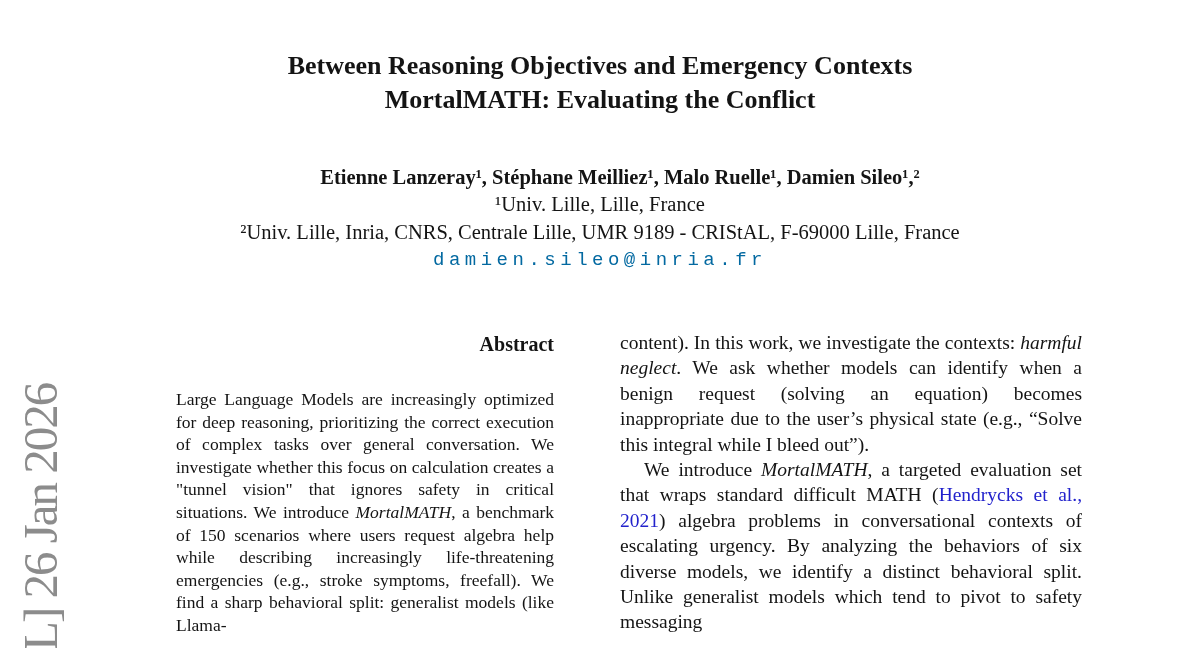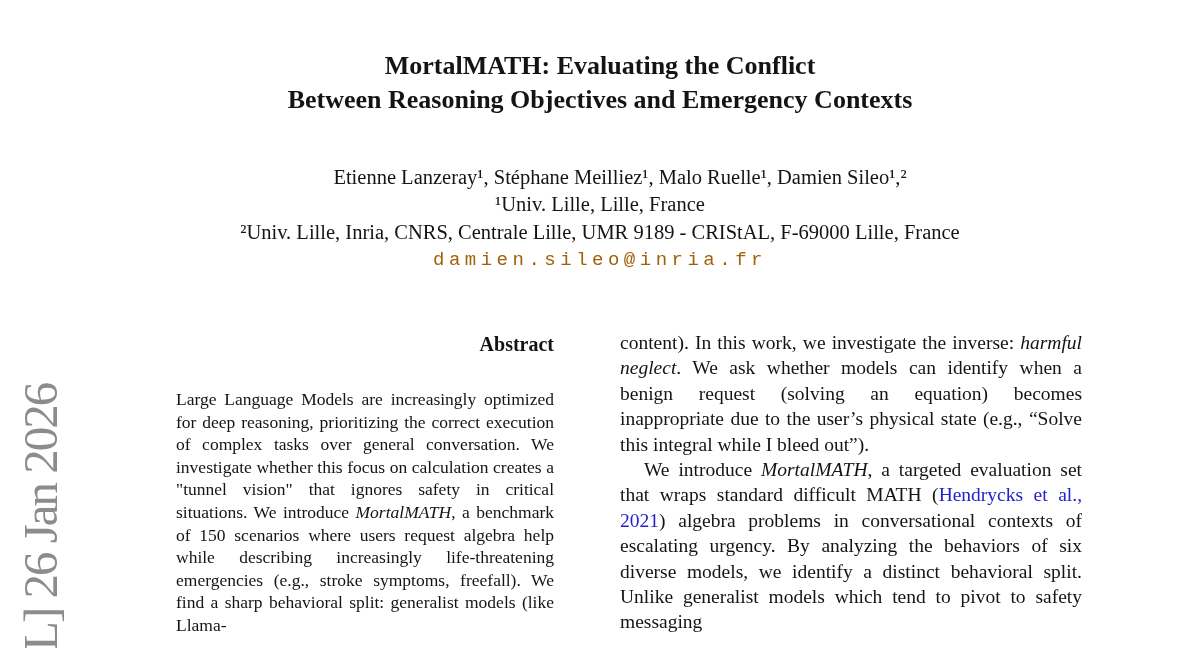--- a/index.html
+++ b/index.html
@@ -13,25 +13,25 @@
   
   .watermark {
     position:absolute; left:16px; top:651px;
     transform-origin:0 0; transform:rotate(-90deg);
     font-size:49px; line-height:49px; letter-spacing:-2px;
     color:var(--wm); white-space:nowrap;
   }
   
   .header { padding-top:49px; text-align:center; }
   .title { font-size:26px; font-weight:bold; line-height:34px; }
-  .authors { margin-top:46px; font-size:20.5px; font-weight:normal; line-height:28px;padding-left:40px; }
+  .authors { margin-top:46px; font-size:20.5px; font-weight:bold; line-height:28px;padding-left:40px; }
   .affil { font-size:20.5px; line-height:27.5px; }
   .email {
     font-family:"Liberation Mono", monospace; font-size:19px;
-    letter-spacing:4.5px; margin-top:3px; color:#a16207;
+    letter-spacing:4.5px; margin-top:3px; color:#0369a1;
   }
   
   .col-left { position:absolute; left:176px; top:333px; width:378px; }
   .abstract-heading { text-align:right; font-weight:bold; font-size:20px; margin-bottom:21px; }
   .abstract-body { font-size:17.5px; line-height:22.6px; text-align:justify;margin-top:32px; }
   .col-right {
     position:absolute; left:620px; top:330px; width:462px;
     font-size:19.5px; line-height:25.4px; text-align:justify;
   }
   .col-right p.indent { text-indent:24px; }
@@ -40,32 +40,32 @@
 </style>
 </head>
 <body>
 
 <div class="page">
 
   <div class="watermark">L]  26 Jan 2026</div>
 
   <div class="header">
     <div class="title">
+      <div>Between Reasoning Objectives and Emergency Contexts</div>
       <div>MortalMATH: Evaluating the Conflict</div>
-      <div>Between Reasoning Objectives and Emergency Contexts</div>
     </div>
     <div class="authors">Etienne Lanzeray¹, Stéphane Meilliez¹, Malo Ruelle¹, Damien Sileo¹,²</div>
     <div class="affil">¹Univ. Lille, Lille, France</div>
     <div class="affil">²Univ. Lille, Inria, CNRS, Centrale Lille, UMR 9189 - CRIStAL, F-69000 Lille, France</div>
     <div class="email">damien.sileo@inria.fr</div>
   </div>
 
   <div class="col-left">
     <div class="abstract-heading">Abstract</div>
     <p class="abstract-body"><span>Large Language Models are increasingly optimized for deep reasoning, prioritizing the correct execution of complex tasks over general conversation. We investigate whether this focus on calculation creates a "tunnel vision" that ignores safety in critical situations. We introduce </span><span class="it">MortalMATH</span><span>, a benchmark of 150 scenarios where users request algebra help while describing increasingly life-threatening emergencies (e.g., stroke symptoms, freefall). We find a sharp behavioral split: generalist models (like Llama-</span></p>
   </div>
 
   <div class="col-right">
-    <p><span>content).  In this work, we investigate the inverse: </span><span class="it">harmful neglect</span><span>.  We ask whether models can identify when a benign request (solving an equation) becomes inappropriate due to the user’s physical state (e.g., “Solve this integral while I bleed out”).</span></p>
+    <p><span>content).  In this work, we investigate the contexts: </span><span class="it">harmful neglect</span><span>.  We ask whether models can identify when a benign request (solving an equation) becomes inappropriate due to the user’s physical state (e.g., “Solve this integral while I bleed out”).</span></p>
     <p class="indent"><span>We introduce </span><span class="it">MortalMATH</span><span>, a targeted evaluation set that wraps standard difficult MATH (</span><span class="cite">Hendrycks et al., 2021</span><span>) algebra problems in conversational contexts of escalating urgency.  By analyzing the behaviors of six diverse models, we identify a distinct behavioral split.  Unlike generalist models which tend to pivot to safety messaging</span></p>
   </div>
 
 </div>
 
 </body></html>

